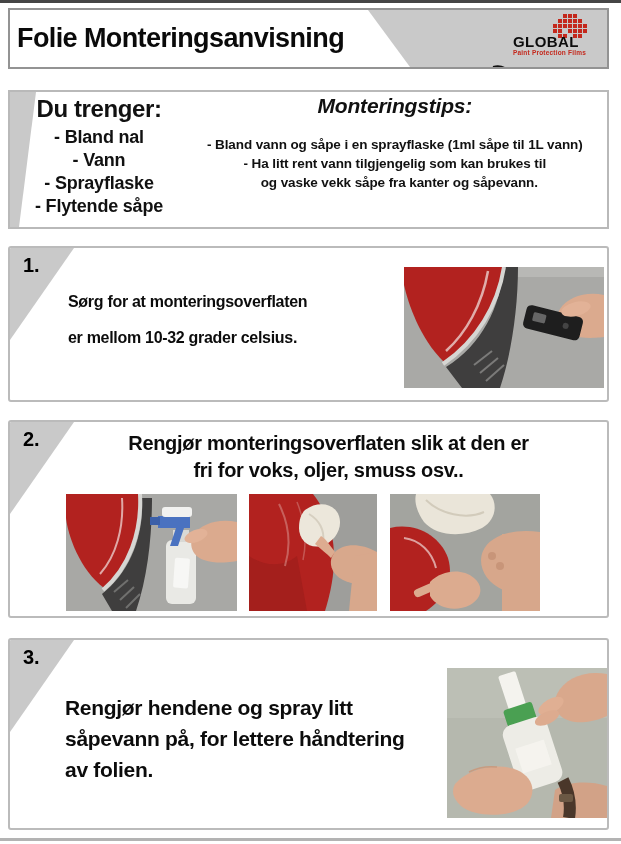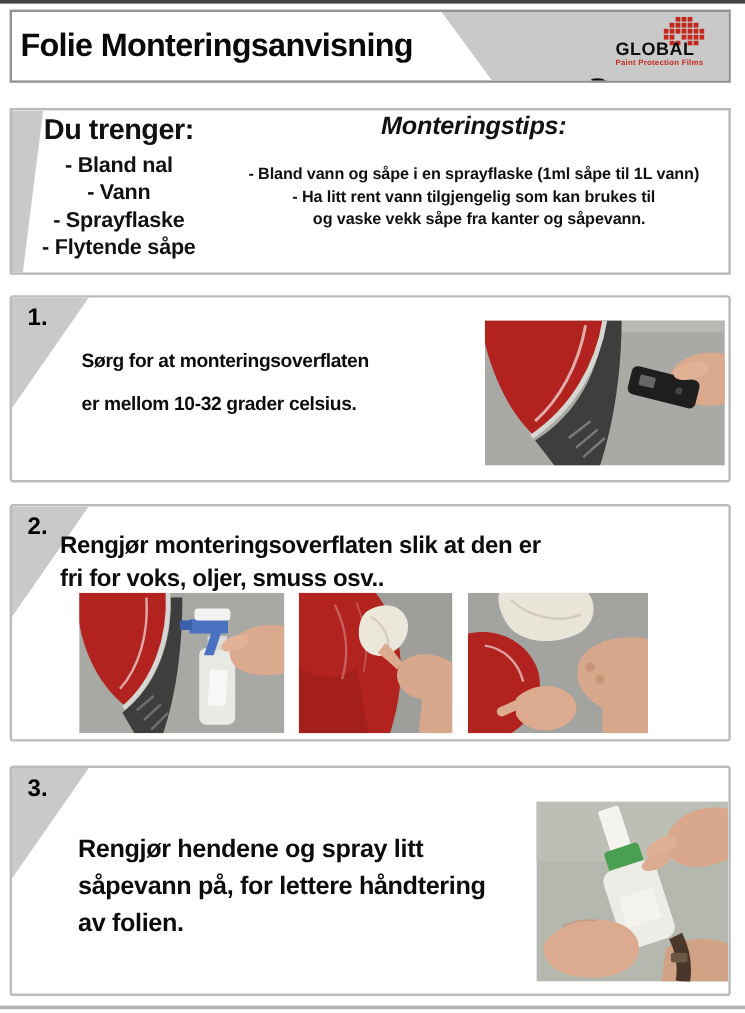--- a/index.html
+++ b/index.html
@@ -46,21 +46,21 @@
   .step{position:absolute;left:8px;width:597px;border:2px solid #bbbbbb;
     border-radius:3px;background:#fff;overflow:hidden;}
   .step1{top:246px;height:152px;}
   .step2{top:420px;height:194px;}
   .step3{top:638px;height:188px;}
   .corner{position:absolute;left:0;top:0;width:64px;height:92px;background:#c9c9c9;
     clip-path:polygon(0 0,100% 0,0 100%);}
   .step-num{position:absolute;left:13px;top:6px;font-size:20px;font-weight:600;color:#000;}
   .step-text{position:absolute;font-weight:600;color:#0c0c0c;letter-spacing:-0.3px;}
   .t1{left:58px;top:36px;font-size:16px;line-height:36px;}
-  .t2{left:40px;top:20px;width:557px;font-size:20px;line-height:27px;}
+  .t2{left:40px;top:8px;width:557px;text-align:center;font-size:20px;line-height:27px;}
   .t3{left:55px;top:52px;font-size:21px;line-height:31px;}
   .photo{position:absolute;display:block;}
   .ph-s1{left:394px;top:19px;}
   .ph-a{left:56px;top:72px;}
   .ph-b{left:239px;top:72px;}
   .ph-c{left:380px;top:72px;}
   .ph-s3{left:437px;top:28px;}
 </style>
 </head>
 <body>

